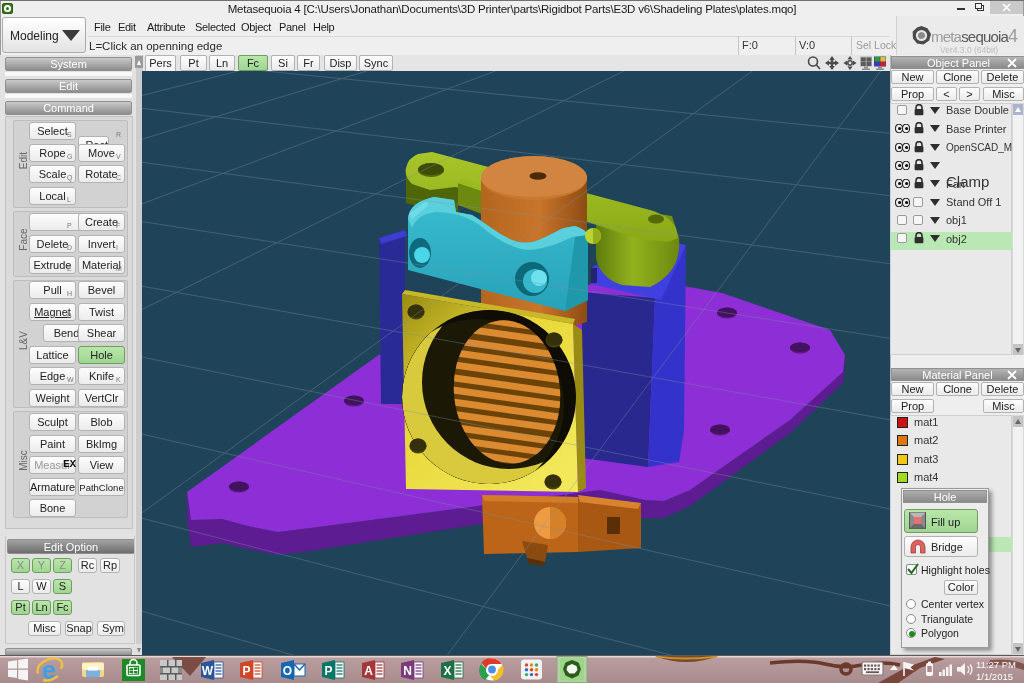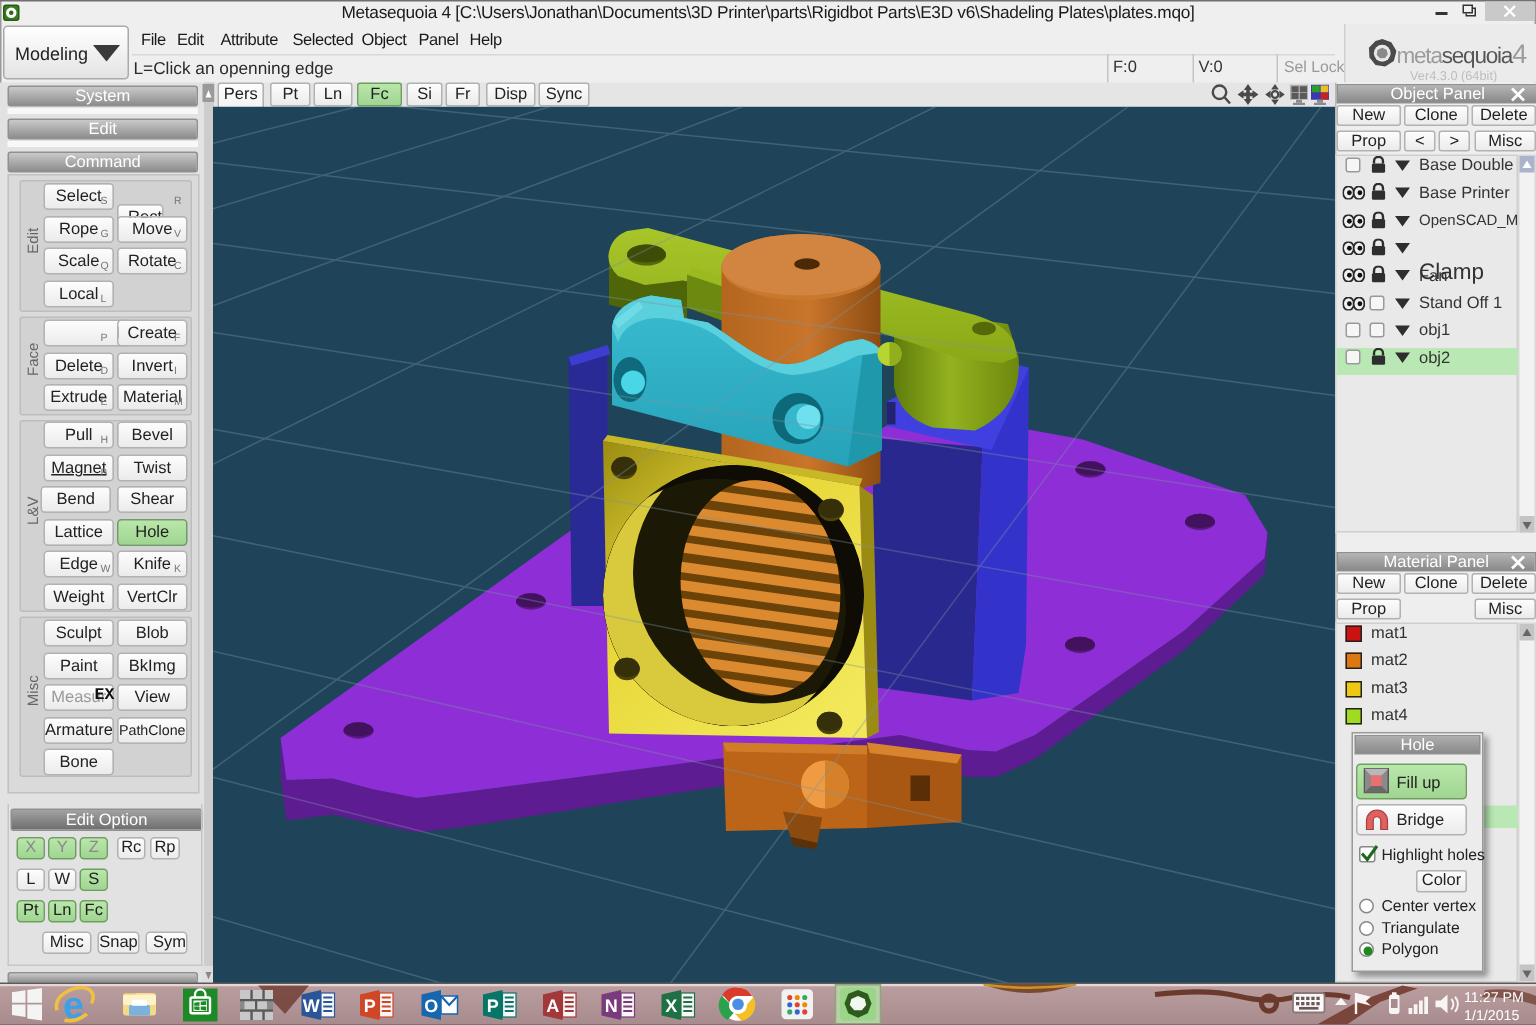--- a/index.html
+++ b/index.html
@@ -94,21 +94,21 @@
 <div class="b" style="left:78px;top:256px;width:47px;height:18px;line-height:16px;">Material</div>
 <div class="sc" style="left:116px;top:265px">M</div>
 <div class="a" style="left:13px;top:280px;width:115px;height:128px;background:#d2d2d2;border:1px solid #bdbdbd;border-radius:2px"></div>
 <div class="vlabel" style="left:3px;top:335px;width:40px;text-align:center">L&amp;V</div>
 <div class="b" style="left:29px;top:281px;width:47px;height:18px;line-height:16px;">Pull</div>
 <div class="sc" style="left:67px;top:290px">H</div>
 <div class="b" style="left:78px;top:281px;width:47px;height:18px;line-height:16px;">Bevel</div>
 <div class="b" style="left:29px;top:303px;width:47px;height:18px;line-height:16px;text-decoration:underline;">Magnet</div>
 <div class="sc" style="left:67px;top:312px">B</div>
 <div class="b" style="left:78px;top:303px;width:47px;height:18px;line-height:16px;">Twist</div>
-<div class="b" style="left:27px;top:324px;width:47px;height:18px;line-height:16px;">Bend</div>
+<div class="b" style="left:43px;top:324px;width:47px;height:18px;line-height:16px;">Bend</div>
 <div class="b" style="left:78px;top:324px;width:47px;height:18px;line-height:16px;">Shear</div>
 <div class="b" style="left:29px;top:346px;width:47px;height:18px;line-height:16px;">Lattice</div>
 <div class="b g" style="left:78px;top:346px;width:47px;height:18px;line-height:16px;">Hole</div>
 <div class="b" style="left:29px;top:367px;width:47px;height:18px;line-height:16px;">Edge</div>
 <div class="sc" style="left:67px;top:376px">W</div>
 <div class="b" style="left:78px;top:367px;width:47px;height:18px;line-height:16px;">Knife</div>
 <div class="sc" style="left:116px;top:376px">K</div>
 <div class="b" style="left:29px;top:389px;width:47px;height:18px;line-height:16px;">Weight</div>
 <div class="b" style="left:78px;top:389px;width:47px;height:18px;line-height:16px;">VertClr</div>
 <div class="a" style="left:13px;top:411px;width:115px;height:107px;background:#d2d2d2;border:1px solid #bdbdbd;border-radius:2px"></div>

